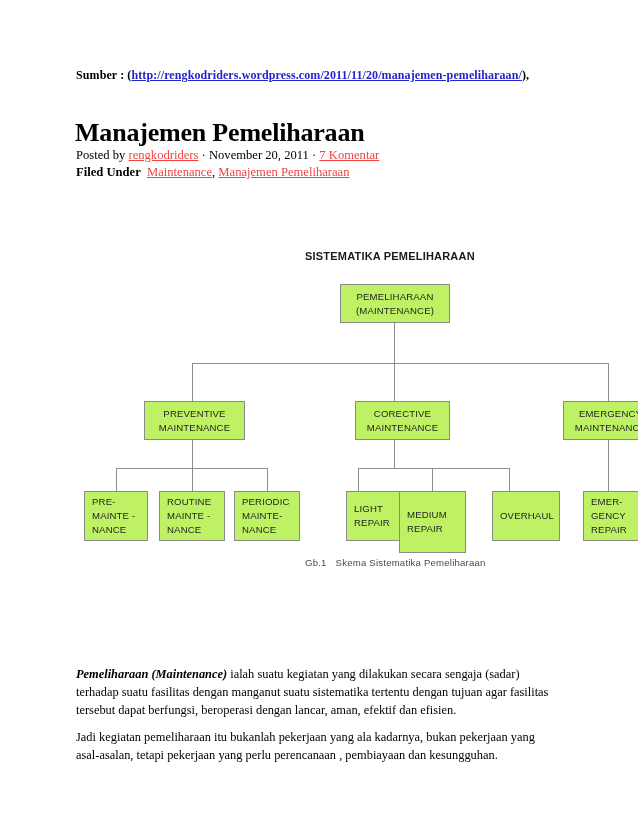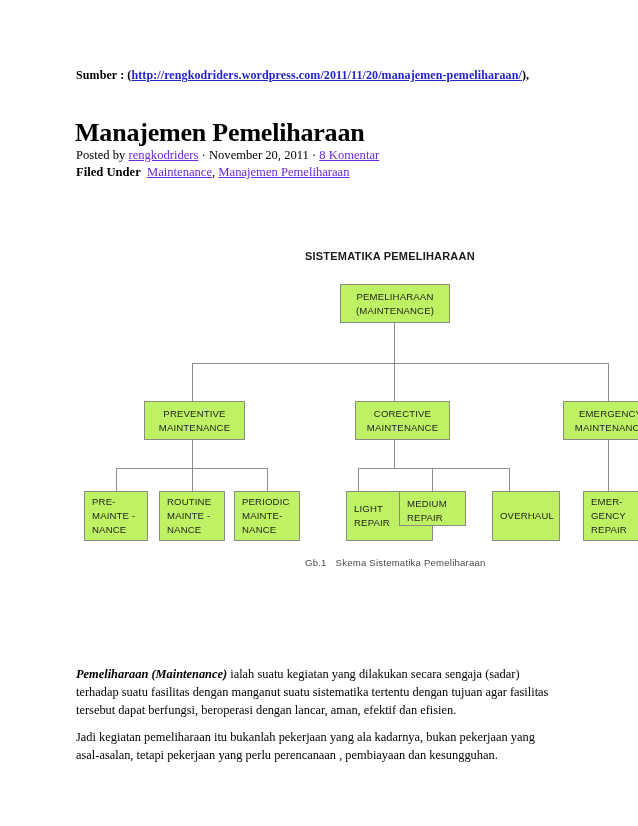--- a/index.html
+++ b/index.html
@@ -42,21 +42,21 @@
   }
 
   .meta {
     position: absolute;
     left: 76px;
     top: 147px;
     font-size: 12.6px;
     line-height: 1.32;
   }
   .meta a, .link {
-    color: #6d28d9;
+    color: #ef4444;
     text-decoration: underline;
   }
   .meta .sep { color: #000; }
   .filed-label { font-weight: bold; }
 
   
   .diagram {
     position: absolute;
     left: 0;
     top: 0;
@@ -130,21 +130,21 @@
 <body>
 
 <div class="sumber-line">
   <span>Sumber : (</span><a class="sumber-url" href="#">http://rengkodriders.wordpress.com/2011/11/20/manajemen-pemeliharaan/</a><span>),</span>
 </div>
 
 <h1 class="post-title">Manajemen Pemeliharaan</h1>
 
 <div class="meta">
   <div>
-    <span>Posted by </span><a href="#">rengkodriders</a><span class="sep"> · </span><span>November 20, 2011</span><span class="sep"> · </span><a href="#">8 Komentar</a>
+    <span>Posted by </span><a href="#">rengkodriders</a><span class="sep"> · </span><span>November 20, 2011</span><span class="sep"> · </span><a href="#">7 Komentar</a>
   </div>
   <div>
     <span class="filed-label">Filed Under</span>&nbsp;
     <a href="#">Maintenance</a><span class="sep">, </span><a href="#">Manajemen Pemeliharaan</a>
   </div>
 </div>
 
 <div class="diagram">
 
   <div class="dgm-title">SISTEMATIKA PEMELIHARAAN</div>
@@ -200,21 +200,21 @@
   <div class="line vline" style="left:394px; top:440px; height:28px;"></div>
   <div class="line hline" style="left:358px; top:468px; width:151px;"></div>
   <div class="line vline" style="left:358px; top:468px; height:23px;"></div>
   <div class="line vline" style="left:432px; top:468px; height:23px;"></div>
   <div class="line vline" style="left:509px; top:468px; height:23px;"></div>
 
   <div class="box left-align" style="left:346px; top:491px; width:87px; height:50px;">
     <span>LIGHT</span>
     <span>REPAIR</span>
   </div>
-  <div class="box left-align" style="left:399px; top:491px; width:67px; height:35px;justify-content:flex-end;">
+  <div class="box left-align" style="left:399px; top:491px; width:67px; height:62px;">
     <span>MEDIUM</span>
     <span>REPAIR</span>
   </div>
   <div class="box left-align" style="left:492px; top:491px; width:68px; height:50px;">
     <span>OVERHAUL</span>
   </div>
 
   <div class="line vline" style="left:608px; top:440px; height:51px;"></div>
 
   <div class="box left-align" style="left:583px; top:491px; width:62px; height:50px;">

